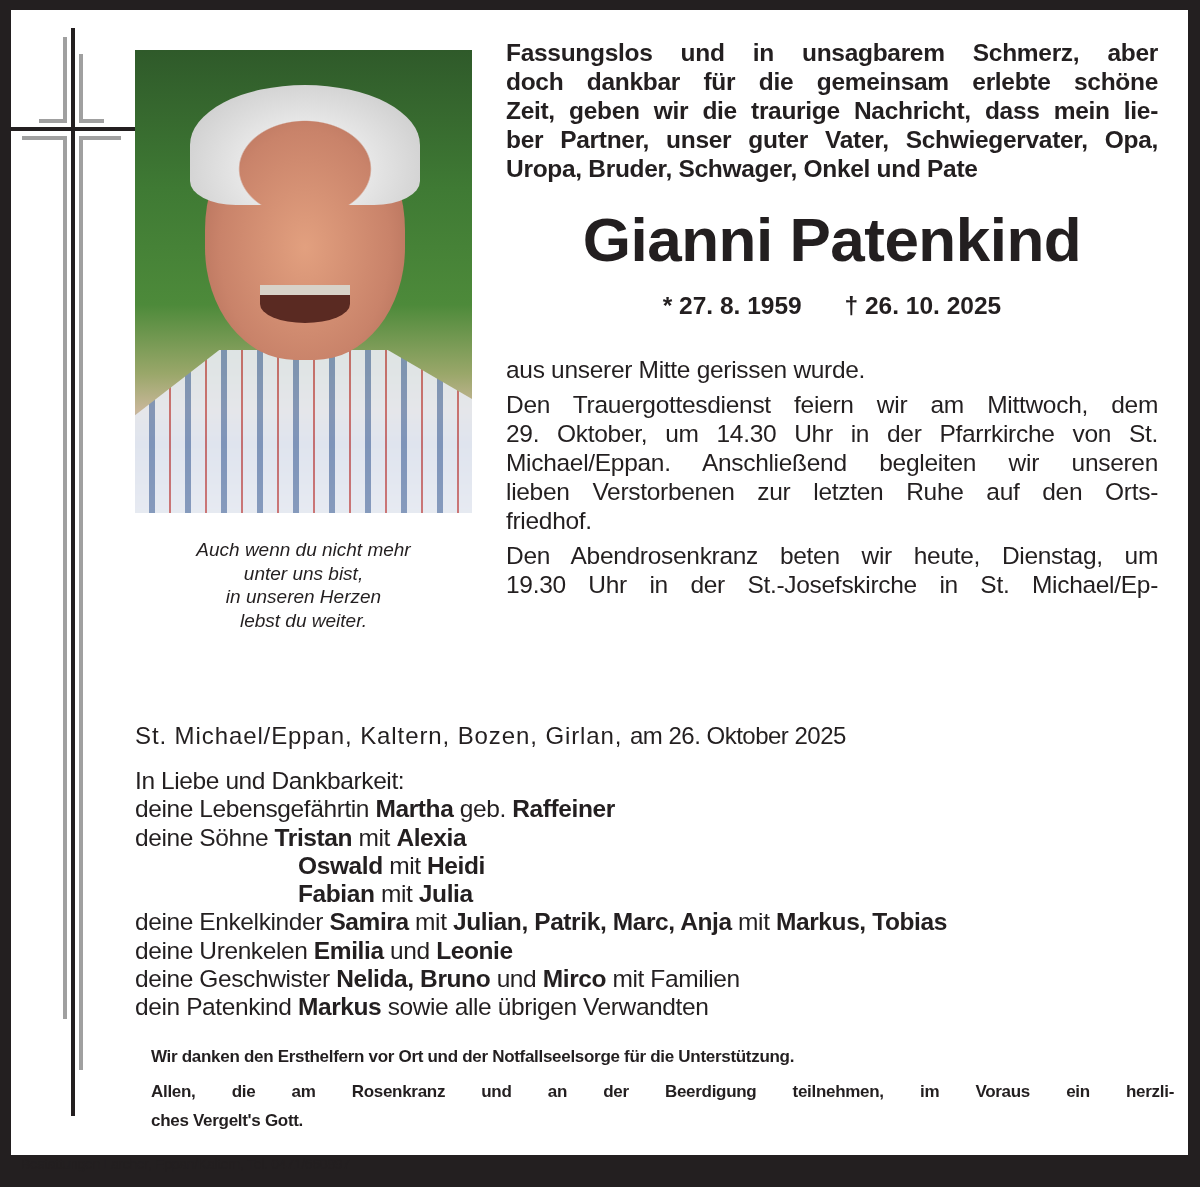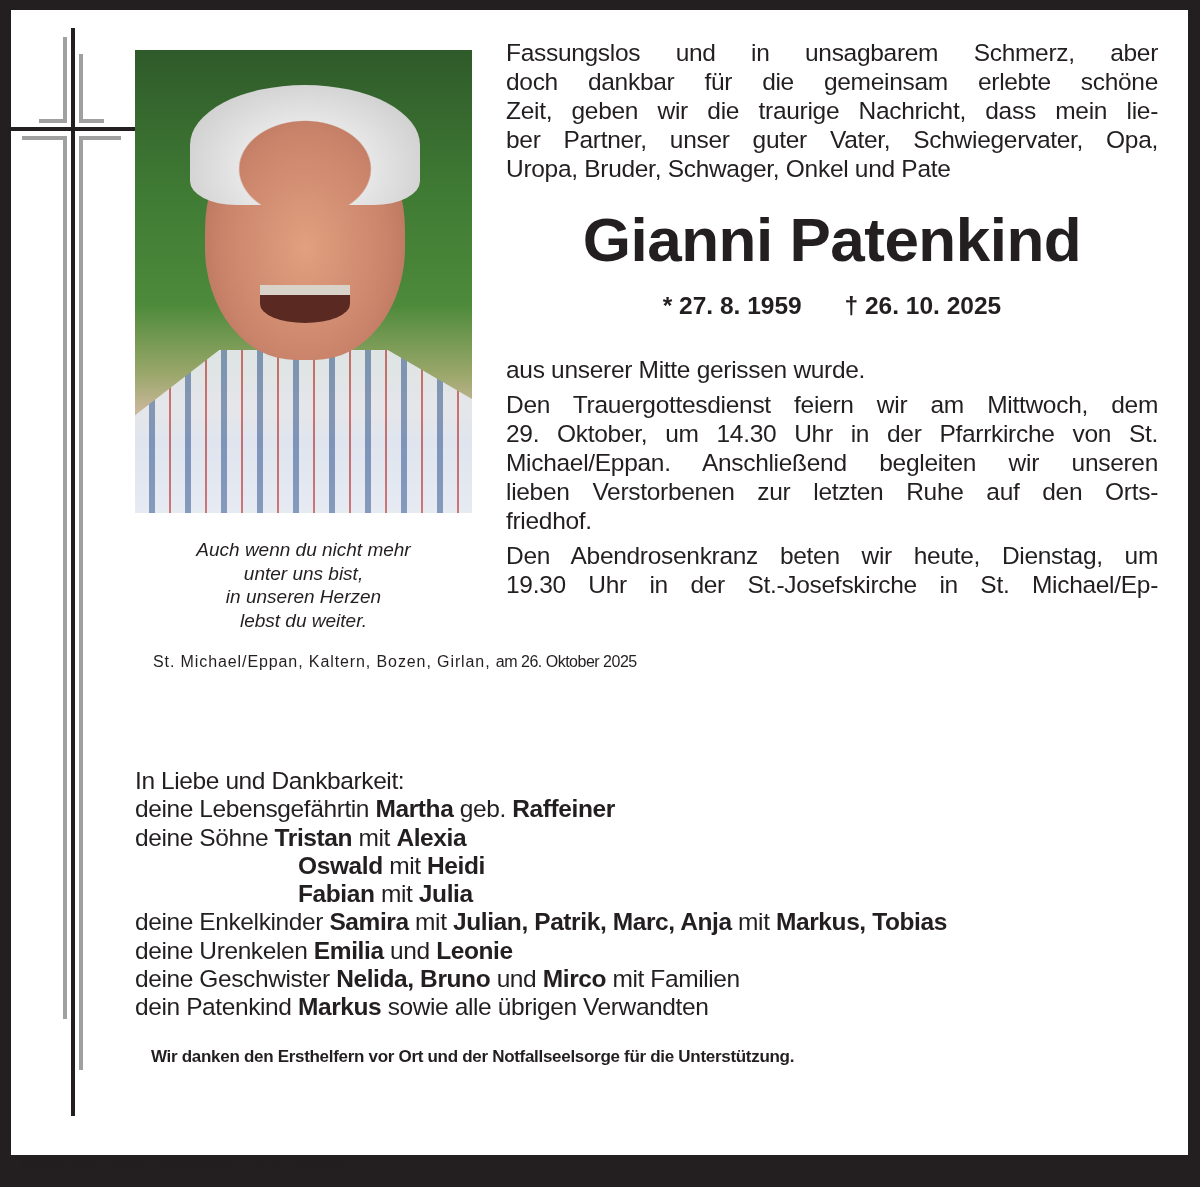--- a/index.html
+++ b/index.html
@@ -16,32 +16,32 @@
   .photo .hair { position: absolute; left: 55px; top: 35px; width: 230px; height: 120px; border-radius: 50% 50% 20% 20%;
                  background: radial-gradient(ellipse at 50% 70%, transparent 40%, #e6e6e6 41%, #cfcfcf 80%); }
   .photo .shirt { position: absolute; left: 0; top: 300px; width: 337px; height: 163px;
                   background: repeating-linear-gradient(90deg, #e8ecf3 0 14px, #7d93b8 14px 20px, #e8ecf3 20px 34px, #c96b6b 34px 36px),
                               #e8ecf3; opacity: 0.9; clip-path: polygon(0 40%, 25% 0, 75% 0, 100% 30%, 100% 100%, 0 100%); }
   .photo .smile { position: absolute; left: 125px; top: 235px; width: 90px; height: 28px; border-radius: 0 0 50% 50%;
                   background: #5a2a22; border-top: 10px solid #d8d2c8; }
   .quote { position: absolute; left: 124px; top: 528px; width: 337px; text-align: center; font-style: italic;
            font-size: 19px; line-height: 23.5px; }
   .intro { position: absolute; left: 495px; top: 28px; width: 652px; font-size: 24.5px; line-height: 29px; text-align: justify;
-           letter-spacing: -0.3px; }
+           letter-spacing: -0.3px; font-weight: bold; }
   .intro span { display: block; text-align: justify; text-align-last: justify; }
   .intro span.last { text-align-last: left; }
   .name { position: absolute; left: 495px; top: 193px; width: 652px; text-align: center; font-weight: bold; font-size: 62px;
           line-height: 74px; letter-spacing: -0.5px; }
   .dates { position: absolute; left: 495px; top: 282px; width: 652px; text-align: center; font-weight: bold; font-size: 24.5px; }
   .dates .birth { margin-right: 36px; }
   .body { position: absolute; left: 495px; top: 345px; width: 652px; font-size: 24.5px; line-height: 29px; letter-spacing: -0.3px; }
   .body p { margin: 0 0 6px 0; }
   .body p span { display: block; text-align: justify; text-align-last: justify; }
   .body p span.last { text-align-last: left; }
-  .place { position: absolute; left: 124px; top: 643px; width: 912px; font-size: 16px; letter-spacing: 0.9px; margin-left: 18px; }
+  .place { position: absolute; left: 124px; top: 712px; width: 912px; font-size: 24px; letter-spacing: 0.9px; }
   .place .date { letter-spacing: -0.5px; }
   .family { position: absolute; left: 124px; top: 757px; width: 1000px; font-size: 24.5px; line-height: 28.3px; letter-spacing: -0.4px; }
   .family div { white-space: nowrap; }
   .family b { font-weight: bold; }
   .family .indent { padding-left: 163px; }
   .thanks { position: absolute; left: 140px; top: 1032px; width: 1023px; font-size: 17px; line-height: 29px; letter-spacing: -0.3px; font-weight: bold; }
   .thanks p { margin: 0 0 6px 0; }
   .thanks span { display: block; text-align: justify; text-align-last: justify; }
   .thanks span.last { text-align-last: left; }
   .footer { position: absolute; left: 10px; top: 1146px; font-size: 14px; letter-spacing: -0.3px; }
@@ -127,16 +127,20 @@
         <div><span>deine Urenkelen </span><b>Emilia</b><span> und </span><b>Leonie</b></div>
         <div><span>deine Geschwister </span><b>Nelida, Bruno</b><span> und </span><b>Mirco</b><span> mit Familien</span></div>
         <div><span>dein Patenkind </span><b>Markus</b><span> sowie alle übrigen Verwandten</span></div>
       </div>
   </div>
 
   <div class="thanks">
     <p>
       <span class="last">Wir danken den Ersthelfern vor Ort und der Notfallseelsorge für die Unterstützung.</span>
     </p>
+    <p>
+      <span>Allen, die am Rosenkranz und an der Beerdigung teilnehmen, im Voraus ein herzli-</span>
+      <span class="last">ches Vergelt's Gott.</span>
+    </p>
   </div>
 
   <div class="footer">Bestattungen Larcher, Eppan/Kaltern, Tel. 0471/660897</div>
 </div>
 
 </body></html>

